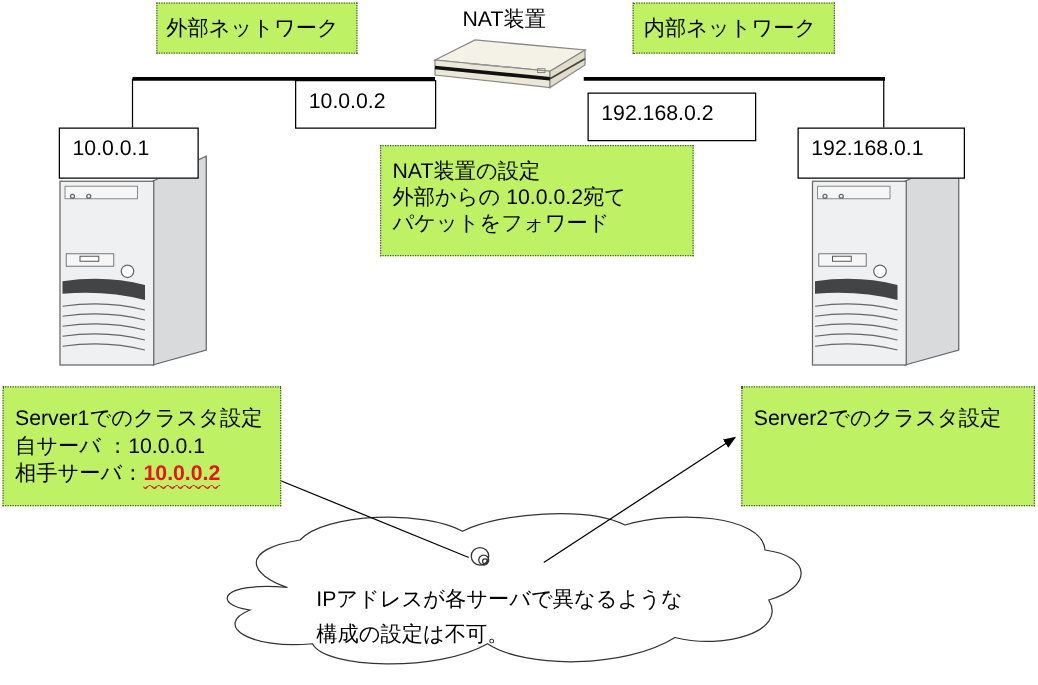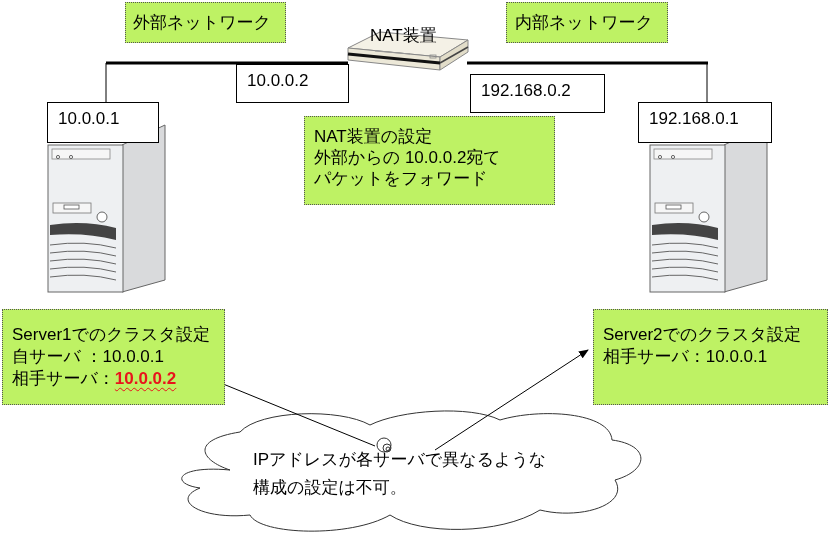--- a/index.html
+++ b/index.html
@@ -91,21 +91,21 @@
     <path d="M652,253 Q687,248 718,256" stroke="#666" fill="none"></path>
     <path d="M652,261 Q687,256 718,264" stroke="#666" fill="none"></path>
     <path d="M652,269 Q687,264 718,272" stroke="#666" fill="none"></path>
     <path d="M652,277 Q687,272 718,280" stroke="#666" fill="none"></path>
   </g>
 </svg>
 
 <div class="abs dotted lbl" style="left:125px; top:2px; width:161px; height:41px; padding:10px 0 0 7px;">外部ネットワーク</div>
 <div class="abs dotted lbl" style="left:506px; top:2px; width:162px; height:41px; padding:10px 0 0 8px;">内部ネットワーク</div>
 
-<div class="abs lbl" style="left:370px; top:6px;margin-top:20px;">NAT装置</div>
+<div class="abs lbl" style="left:370px; top:6px;">NAT装置</div>
 
 <div class="abs solid ip" style="left:236px; top:64px; width:113px; height:39px;">10.0.0.2</div>
 <div class="abs solid ip" style="left:470px; top:64px; width:135px; height:39px;margin-top:10px;">192.168.0.2</div>
 
 <div class="abs solid ip" style="left:47px; top:102px; width:112px; height:41px;">10.0.0.1</div>
 <div class="abs solid ip" style="left:638px; top:102px; width:134px; height:41px;">192.168.0.1</div>
 
 <div class="abs dotted lbl" style="left:304px; top:116px; width:251px; height:89px; padding:9px 0 0 9px; line-height:21px;">
   <div>NAT装置の設定</div>
   <div>外部からの 10.0.0.2宛て</div>
@@ -117,21 +117,18 @@
   <div>
     <span>自サーバ ：</span><span>10.0.0.1</span>
   </div>
   <div>
     <span>相手サーバ：</span><span class="red">10.0.0.2</span>
   </div>
 </div>
 
 <div class="abs dotted lbl" style="left:593px; top:309px; width:235px; height:96px; padding:14px 0 0 9px; line-height:22px;">
   <div>Server2でのクラスタ設定</div>
-  <div>
-    <span>相手サーバ：</span><span>10.0.0.1</span>
-  </div>
 </div>
 
-<div class="abs lbl" style="left:253px; top:446px; line-height:28px;">
+<div class="abs lbl" style="left:253px; top:466px; line-height:28px;">
   <div>IPアドレスが各サーバで異なるような</div>
   <div>構成の設定は不可。</div>
 </div>
 
 </body></html>

